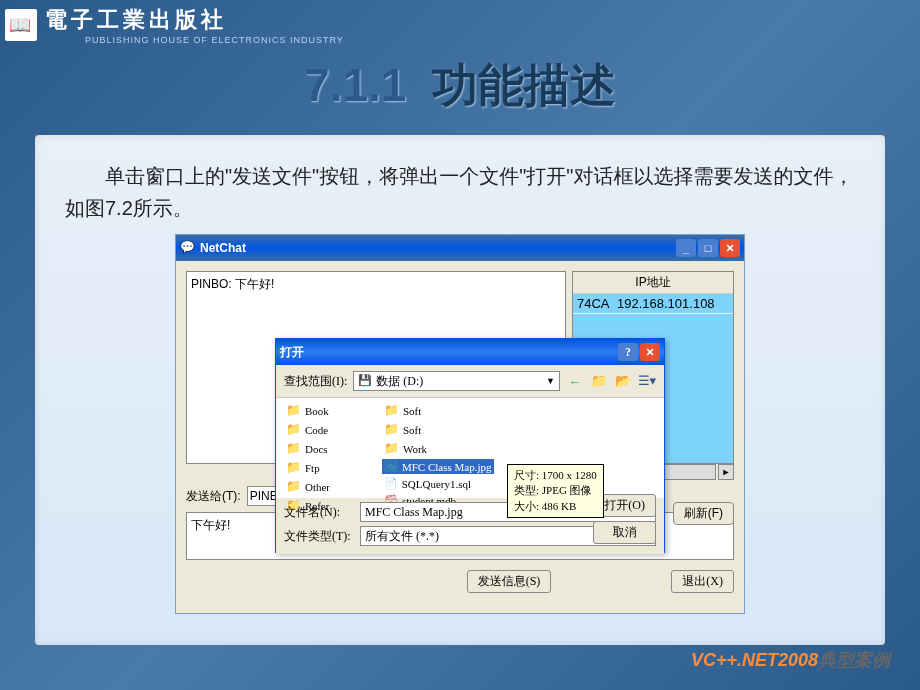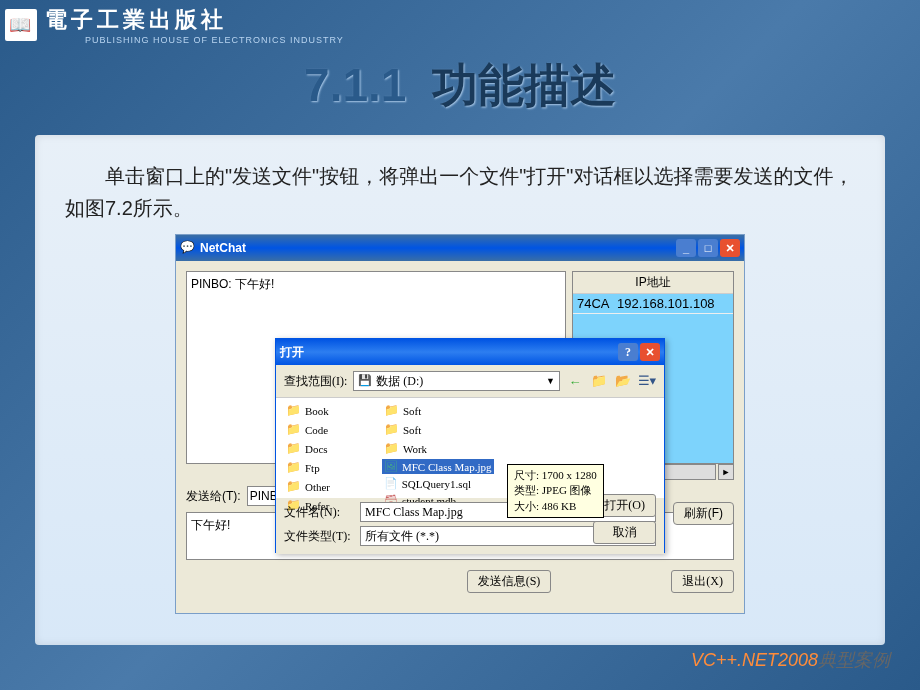--- a/index.html
+++ b/index.html
@@ -32,21 +32,21 @@
       background: linear-gradient(180deg, #e8f0f8 0%, #d8e8f8 100%);
       border-radius: 4px; padding: 25px 30px;
       box-shadow: inset 0 0 8px rgba(0,0,0,0.1);
     }
     .body-text {
       font-size: 20px; color: #222; line-height: 1.6;
       text-indent: 2em; margin-bottom: 15px;
     }
     .footer-text {
       position: absolute; bottom: 18px; right: 30px;
-      font-size: 18px; font-style: italic; font-weight: normal;
+      font-size: 18px; font-style: italic; font-weight: bold;
       color: #ff8c3a;
     }
     .footer-text .gray { color: #666; }
     
     .netchat {
       position: absolute; top: 234px; left: 175px;
       width: 570px; height: 380px;
       border: 1px solid #7a9ec8;
       background: #ece9d8;
       font-family: SimSun, Arial; font-size: 12px;

